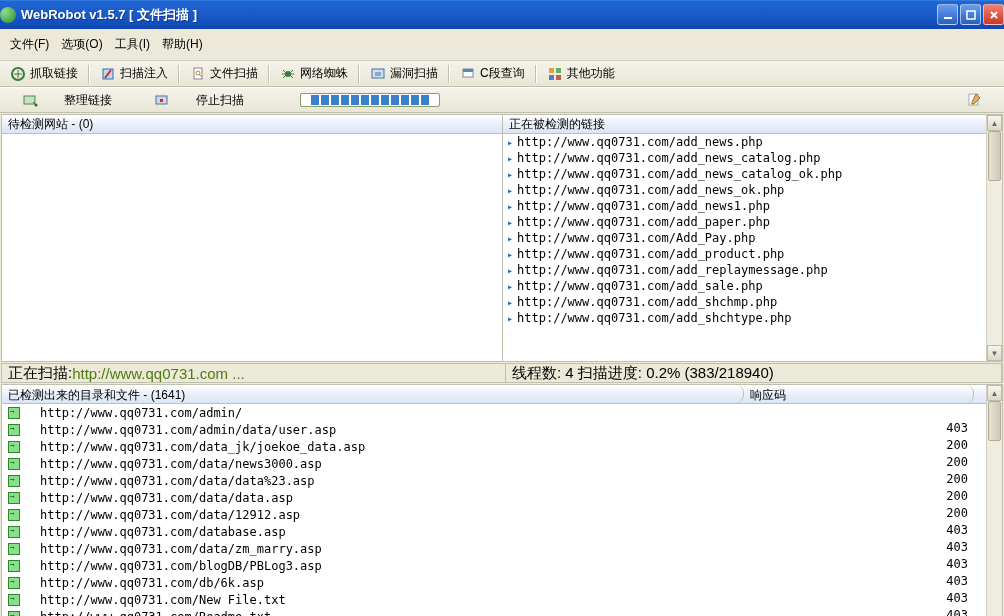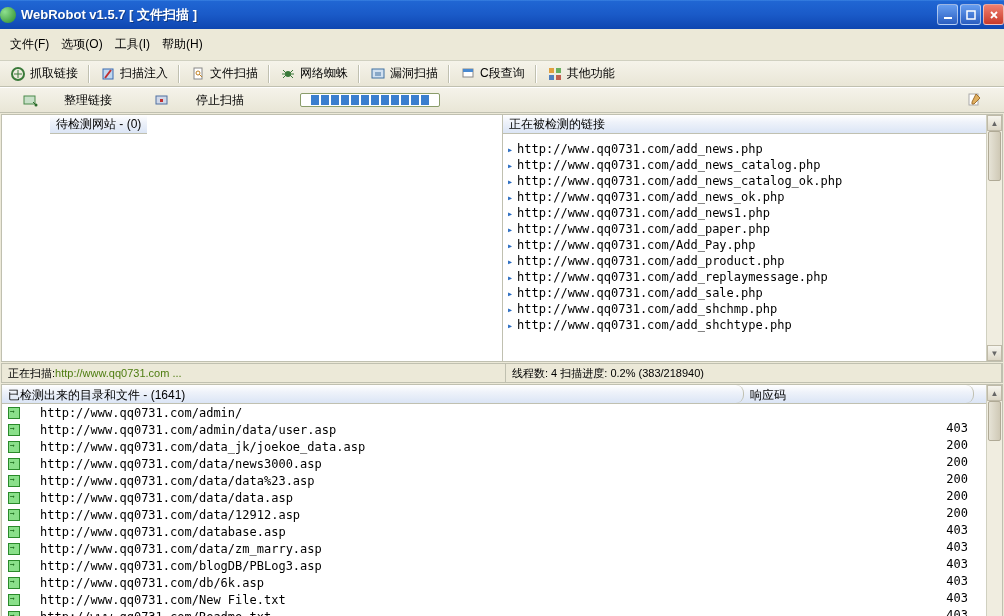--- a/index.html
+++ b/index.html
@@ -23,32 +23,32 @@
 .toolbar .tb-icon { width: 16px; height: 16px; }
 
 .toolbar2 { background: linear-gradient(to bottom, #f5f3ea, #e9e6d6); height: 26px; display: flex; align-items: center; padding: 0 22px; border-bottom: 1px solid #c0c0b0; border-top: 1px solid #fff; gap: 6px; }
 .toolbar2 .tb-icon { width: 16px; height: 16px; cursor: pointer; }
 .progress { width: 140px; height: 14px; border: 1px solid #8a9c6a; border-radius: 2px; background: #fff; position: relative; overflow: hidden; margin-left: 50px; }
 .progress .bar { position: absolute; top: 1px; bottom: 1px; left: 10px; width: 120px; background: repeating-linear-gradient(to right, #3a7ece 0, #3a7ece 8px, transparent 8px, transparent 10px); }
 .toolbar2 .spacer { flex: 1; }
 .toolbar2 .edit-icon { width: 16px; height: 16px; cursor: pointer; }
 
 .main-split { display: flex; height: 248px; border: 1px solid #c0c0b0; margin: 1px; background: #fff; }
-.pane-left { width: 502px; display: flex; flex-direction: row; border-right: 1px solid #c0c0b0; padding-left: 48px; }
-.pane-right { width: 484px; display: flex; flex-direction: column; gap: 7px; }
+.pane-left { width: 502px; display: flex; flex-direction: column; border-right: 1px solid #c0c0b0; }
+.pane-right { width: 484px; display: flex; flex-direction: column; }
 .pane-header { background: linear-gradient(to bottom,#ffffff,#eef2fa 40%,#dbe5f5 100%); height: 19px; border-bottom: 1px solid #c0c0b0; padding: 2px 6px; font-size: 12px; display: flex; align-items: center; }
 .pane-body { flex: 1; overflow: auto; background: #fff; }
 .link-item { padding: 1px 4px; display: flex; align-items: center; gap: 4px; font-family: "SimSun", monospace; white-space: nowrap; }
 .link-item .bullet { color: #2a6cc0; font-size: 10px; }
 .scrollbar-v { width: 16px; background: #f0ede0; border-left: 1px solid #d0d0c0; display: flex; flex-direction: column; }
 .scrollbar-v .arrow { height: 16px; background: linear-gradient(to bottom,#f6f5ee,#ddd8c8); border: 1px solid #bfbaa8; display: flex; align-items: center; justify-content: center; font-size: 8px; color: #666; }
 .scrollbar-v .track { flex: 1; position: relative; }
 .scrollbar-v .thumb { position: absolute; left: 1px; right: 1px; top: 0; height: 50px; background: linear-gradient(to right,#e6e3d6,#cfc9b6); border: 1px solid #b0aa96; border-radius: 2px; }
 
-.statusbar { height: 20px; background: #ece9d8; display: flex; border: 1px solid #c0c0b0; margin: 0 1px; font-size: 11px; }
+.statusbar { height: 20px; background: #ece9d8; display: flex; border: 1px solid #c0c0b0; margin: 0 1px; font-size: 15px; }
 .statusbar .cell { padding: 2px 6px; border-right: 1px solid #c0c0b0; display: flex; align-items: center; }
 .statusbar .cell.left { width: 504px; }
 .statusbar .cell.right { flex: 1; }
 
 .bottom-panel { border: 1px solid #c0c0b0; margin: 1px; background: #fff; height: 268px; display: flex; }
 .bottom-main { flex: 1; display: flex; flex-direction: column; overflow: hidden; }
 .grid-header { background: linear-gradient(to bottom,#ffffff,#eef2fa 40%,#dbe5f5 100%); height: 19px; border-bottom: 1px solid #c0c0b0; display: flex; font-size: 12px; }
 .grid-header .col { padding: 2px 6px; border-right: 1px solid #c0c0b0; border-radius: 8px; }
 .grid-header .col1 { width: 742px; }
 .grid-header .col2 { width: 230px; }

